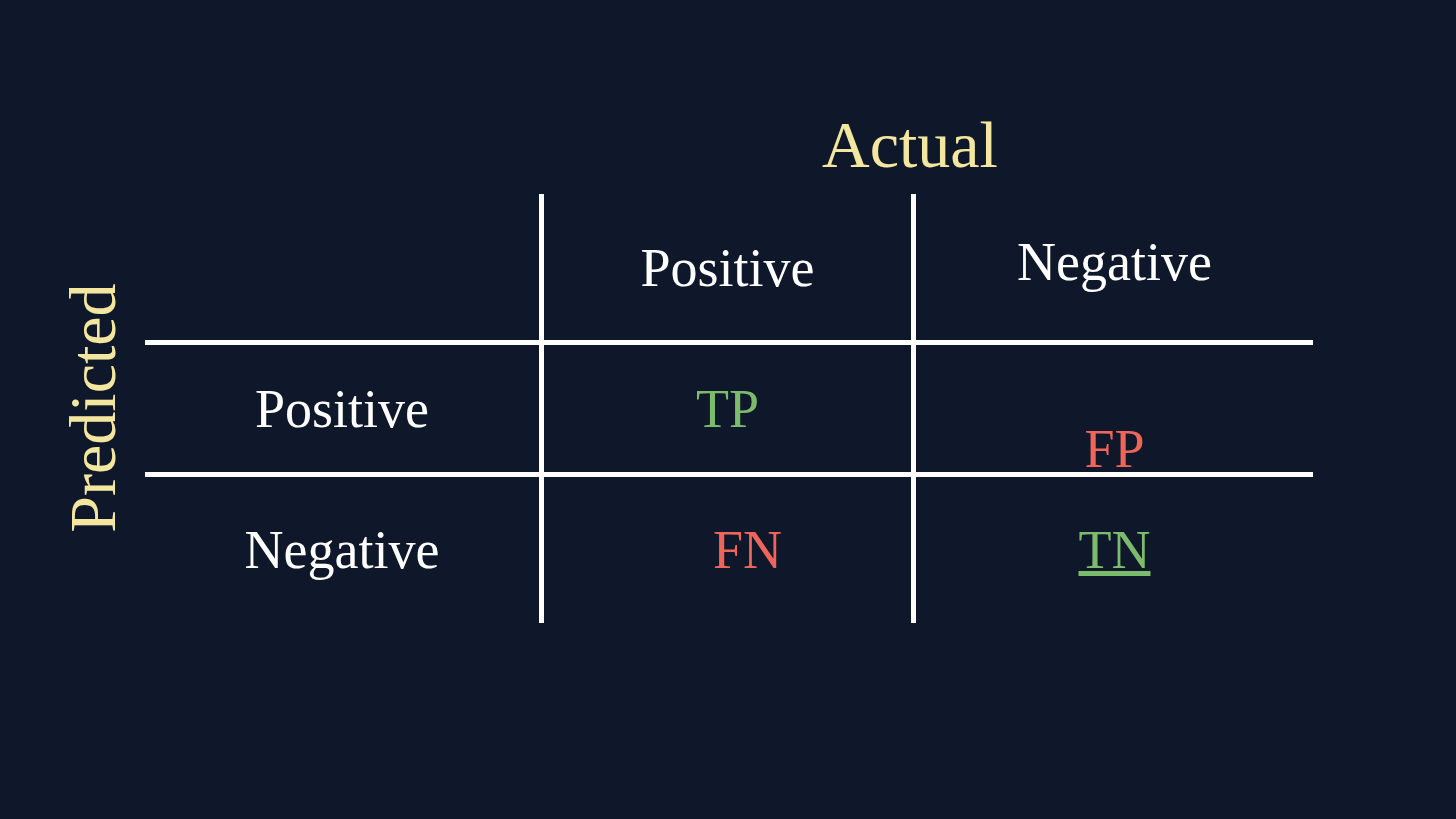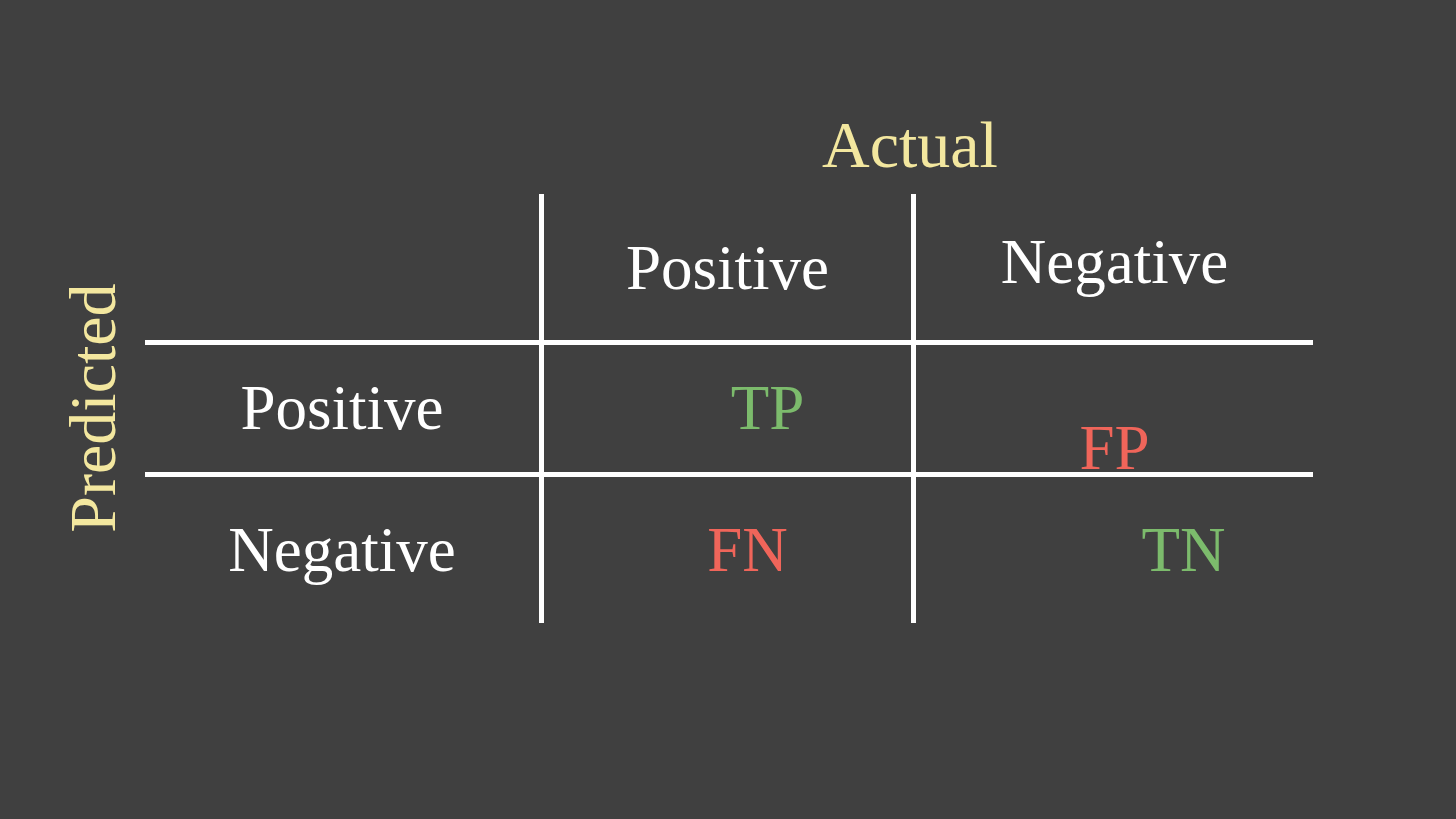--- a/index.html
+++ b/index.html
@@ -4,21 +4,21 @@
 <style>
   html, body {
     margin: 0;
     padding: 0;
     background: #000;
   }
   .canvas {
     position: relative;
     width: 1456px;
     height: 819px;
-    background: #404040;
+    background: #0f172a;
     overflow: hidden;
     font-family: "Liberation Serif", "DejaVu Serif", serif;
   }
   .axis-label {
     position: absolute;
     color: #F3E79F;
     font-size: 66px;
     line-height: 1;
     white-space: nowrap;
   }
@@ -41,33 +41,33 @@
   .line-h1 { top: 340px; }
   .line-h2 { top: 472px; }
   .line-v { width: 5px; top: 194px; height: 429px; }
   .line-v1 { left: 539px; }
   .line-v2 { left: 911px; }
   .cell {
     position: absolute;
     display: flex;
     align-items: center;
     justify-content: center;
-    font-size: 63px;
+    font-size: 54px;
     line-height: 1;
     color: #FFFFFF;
   }
   .col-header-0 { left: 544px; top: 196px; width: 367px; height: 144px; }
   .col-header-1 { left: 916px; top: 190px; width: 397px; height: 144px; }
   .row-header-0 { left: 145px; top: 345px; width: 394px; height: 127px; }
   .row-header-1 { left: 145px; top: 477px; width: 394px; height: 146px; }
   .cell-r0c0 { left: 544px; top: 345px; width: 367px; height: 127px; }
   .cell-r0c1 { left: 916px; top: 345px; width: 397px; height: 127px; margin-top: 40px; }
   .cell-r1c0 { left: 544px; top: 477px; width: 367px; height: 146px; padding-left: 20px; }
-  .cell-r1c1 { left: 945px; top: 477px; width: 397px; height: 146px; }
-  .tone-good { color: #7CBB6C; padding-left: 40px; }
+  .cell-r1c1 { left: 916px; top: 477px; width: 397px; height: 146px; text-decoration: underline; }
+  .tone-good { color: #7CBB6C; }
   .tone-bad  { color: #F0655A; }
 </style>
 </head>
 <body>
 
 <div class="canvas">
 
   <div class="axis-label actual-label">Actual</div>
 
   <div class="axis-label predicted-label">Predicted</div>

